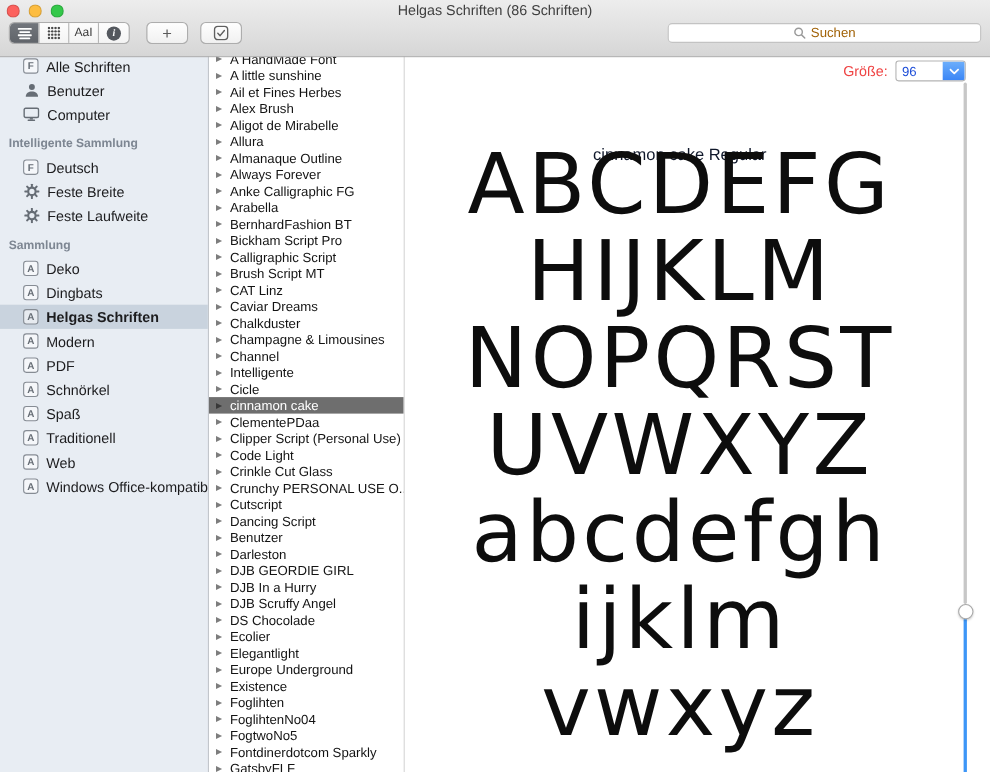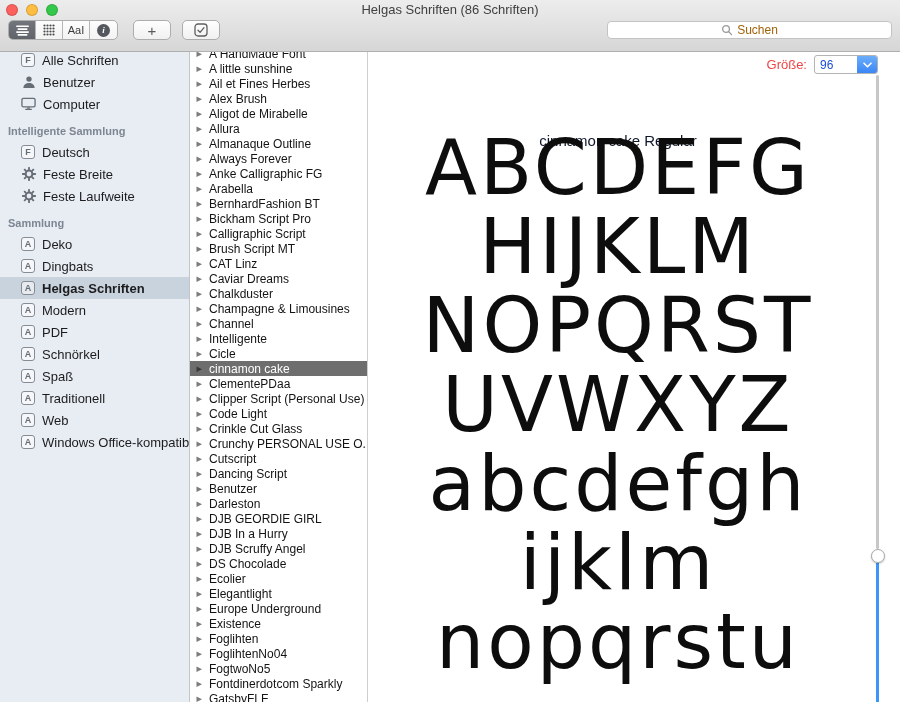--- a/index.html
+++ b/index.html
@@ -456,21 +456,20 @@
       </div>
 
       <div class="preview-title">cinnamon cake Regular</div>
       <div class="glyphs" id="glyphs">
           <div>ABCDEFG</div>
           <div>HIJKLM</div>
           <div>NOPQRST</div>
           <div>UVWXYZ</div>
           <div>abcdefgh</div>
           <div>ijklm</div>
-          <div>nopqrstu</div>
           <div>vwxyz</div>
         </div>
 
       <div class="slider-track-gray"></div>
       <div class="slider-thumb"></div>
       <div class="slider-track-blue"></div>
     </main>
   </div>
 </div>
 

